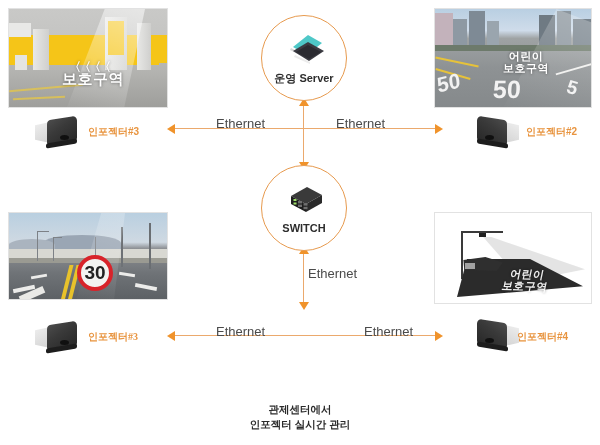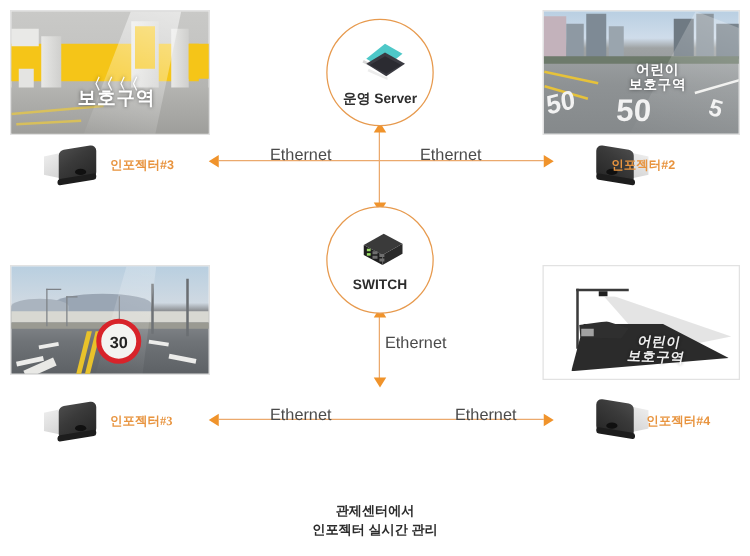--- a/index.html
+++ b/index.html
@@ -168,21 +168,21 @@
 보호구역</div>
     </div>
   </div>
 
   <div class="device flip" style="left:466px;top:115px;">
     <div class="hood"></div>
     <div class="body"></div>
     <div class="base"></div>
     <div class="lens"></div>
   </div>
-  <div class="device-label" style="left:489px;top:125px;">인포젝터#2</div>
+  <div class="device-label" style="left:526px;top:125px;">인포젝터#2</div>
 
   <div class="photo road-bg" style="left:8px;top:212px;width:160px;height:88px;">
     <div class="inner">
       <div class="r-hill" style="left:34px;top:22px;width:78px;height:16px;"></div>
       <div class="r-hill" style="left:0;top:26px;width:46px;height:12px;background:#aab4bf;"></div>
       <div style="position:absolute;left:0;top:36px;width:160px;height:9px;background:#d8d8d2;"></div>
       <div style="position:absolute;left:0;top:45px;width:160px;height:5px;background:#9a9a92;"></div>
       <div class="pole" style="left:28px;top:18px;height:30px;"></div>
       <div style="position:absolute;left:28px;top:18px;width:12px;height:1px;background:#7d8186;"></div>
       <div class="pole" style="left:44px;top:24px;height:24px;"></div>
@@ -191,21 +191,21 @@
       <div class="pole" style="left:112px;top:14px;height:40px;background:#6e7276;width:2px;"></div>
       <div class="pole" style="left:140px;top:10px;height:46px;background:#6a6e72;width:2px;"></div>
       <div class="ylane" style="left:56px;top:52px;width:4px;height:36px;transform:skewX(-14deg);"></div>
       <div class="ylane" style="left:63px;top:52px;width:4px;height:36px;transform:skewX(-14deg);"></div>
       <div class="dashline" style="left:22px;top:62px;width:16px;height:3px;transform:rotate(-10deg);"></div>
       <div class="dashline" style="left:4px;top:74px;width:22px;height:4px;transform:rotate(-12deg);"></div>
       <div class="dashline" style="left:110px;top:60px;width:16px;height:3px;transform:rotate(9deg);"></div>
       <div class="dashline" style="left:126px;top:72px;width:22px;height:4px;transform:rotate(11deg);"></div>
       <div style="position:absolute;left:10px;top:78px;width:26px;height:7px;background:#e9e9e6;transform:rotate(-24deg);"></div>
       <div class="beam" style="left:60px;top:0;width:70px;height:88px;clip-path:polygon(46% 0,80% 0,64% 100%,10% 100%);opacity:.45;"></div>
-      <div class="sign30" style="left:68px;top:42px;width:28px;height:28px;font-size:13px;">
+      <div class="sign30" style="left:68px;top:42px;width:28px;height:28px;font-size:19px;">
         <span>30</span>
       </div>
     </div>
   </div>
 
   <div class="device" style="left:34px;top:320px;">
     <div class="hood"></div>
     <div class="body"></div>
     <div class="base"></div>
     <div class="lens"></div>

